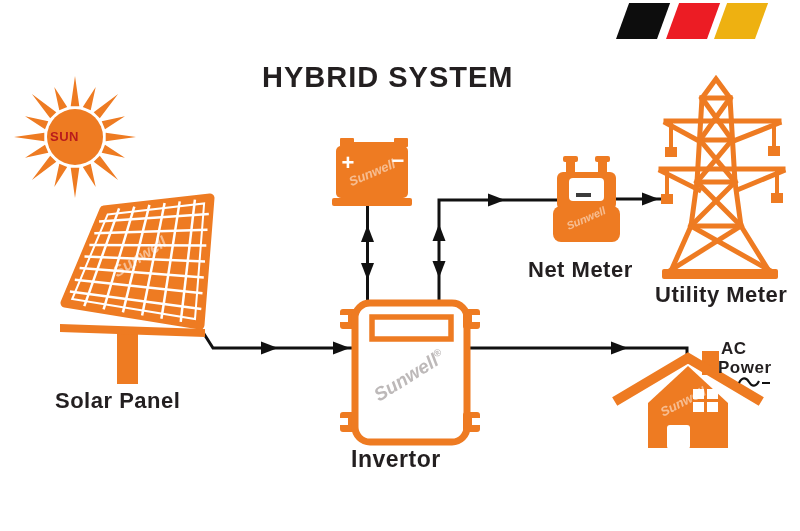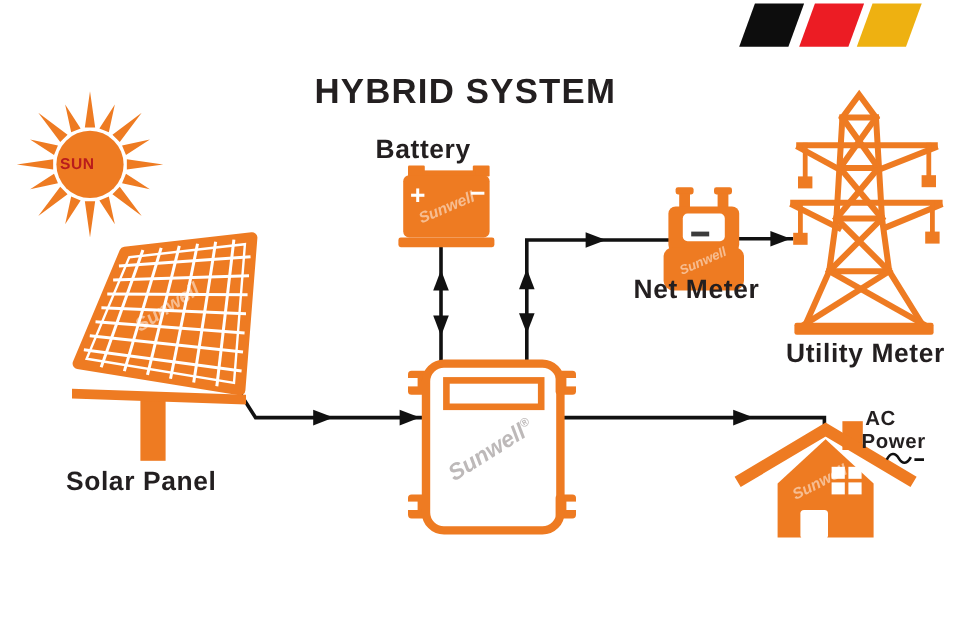--- a/index.html
+++ b/index.html
@@ -170,26 +170,26 @@
       <rect fill="#fff" x="707" y="402" width="11" height="10"></rect>
     </g>
 
     <path fill="none" stroke="var(--line)" stroke-width="2.2" d="M739,383 c3,-6 7,-6 10,-1 c3,5 7,5 10,-1 M762,383 h8"></path>
   </svg>
 
   <div class="lbl title" style="left:262px;top:62px;width:300px;">HYBRID SYSTEM</div>
 
   <div class="lbl sun-text" style="left:50px;top:130px;width:50px;">SUN</div>
 
-  <div class="lbl" style="left:313px;top:113px;width:120px;font-size:22px;">Battery</div>
 
   <div class="lbl" style="left:55px;top:389px;width:150px;font-size:22px;">Solar Panel</div>
 
-
-  <div class="lbl" style="left:528px;top:229px;width:120px;font-size:22px;">Net Meter</div>
+  <div class="lbl" style="left:351px;top:447px;width:120px;font-size:23px;">Invertor</div>
+
+  <div class="lbl" style="left:528px;top:258px;width:120px;font-size:22px;">Net Meter</div>
 
   <div class="lbl" style="left:655px;top:283px;width:135px;font-size:22px;">Utility Meter</div>
 
 
   <div class="lbl" style="left:721px;top:340px;width:60px;font-size:17px;">AC</div>
   <div class="lbl" style="left:718px;top:359px;width:70px;font-size:17px;">Power</div>
 
   <div class="term" style="left:338px;top:150px;width:20px;font-size:22px;">+</div>
   <div class="term" style="left:388px;top:148px;width:20px;font-size:22px;">−</div>
 

